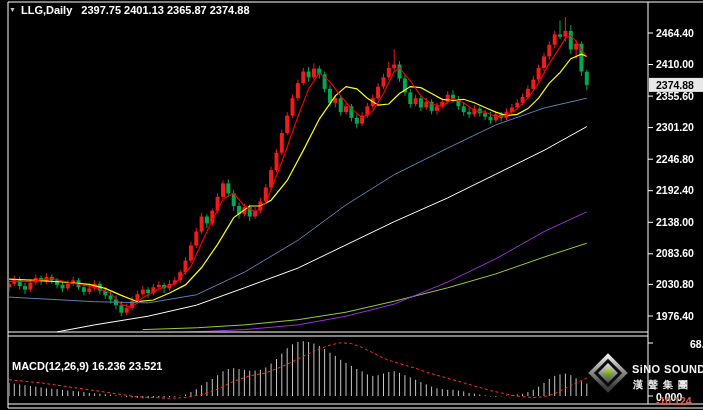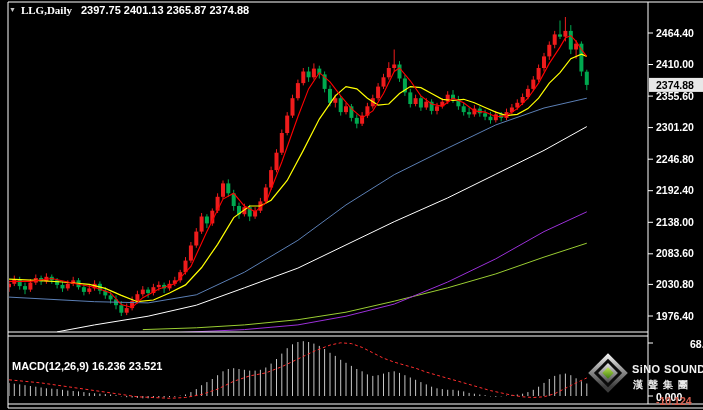--- a/index.html
+++ b/index.html
@@ -2,21 +2,21 @@
 <html><head>
 <meta charset="utf-8">
 <style>
   html,body{margin:0;padding:0;background:#000;}
   .screen{position:relative;width:703px;height:410px;background:#000;overflow:hidden;
           font-family:"Liberation Sans",sans-serif;}
   svg{position:absolute;left:0;top:0;}
   .titlebar{position:absolute;left:9px;top:3px;height:14px;display:flex;align-items:center;
             color:#fff;font:700 11px "Liberation Sans",sans-serif;white-space:pre;z-index:4;}
   .tri{font-size:7px;color:#c8c8c8;margin-right:5px;line-height:14px;}
-  .sym{margin-right:9px;font-family:Liberation Serif, serif;}
+  .sym{margin-right:9px;}
   .macd-label{position:absolute;left:12px;top:339px;color:#fff;
               font:700 11px "Liberation Sans",sans-serif;z-index:4;margin-top:21px;}
   .macd-axis span{position:absolute;left:656px;color:#fff;
                   font:700 10.5px "Liberation Sans",sans-serif;z-index:6;}
   #m0{top:338px;padding-left:34px;} #m1{top:391px;} #m2{top:395px;color:#d96050;}
   .watermark{position:absolute;left:590px;top:352px;width:113px;height:48px;z-index:5;}
   .logo-diamond{position:absolute;left:4px;top:7px;width:28px;height:28px;transform:rotate(45deg);
                 background:linear-gradient(135deg,#fafafa,#9a9a9a 40%,#3c3c3c 85%);}
   .logo-diamond i{position:absolute;display:block;}
   .d2{left:4px;top:4px;width:20px;height:20px;background:#0b0b0b;}

